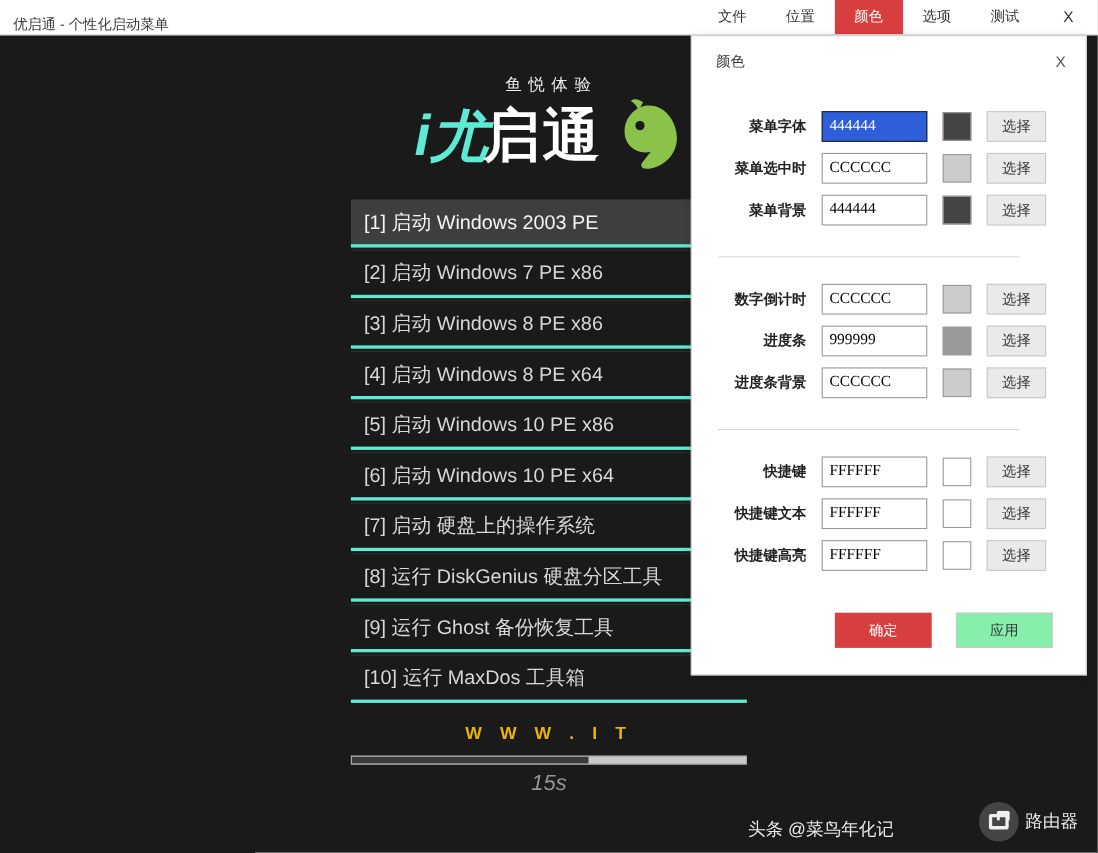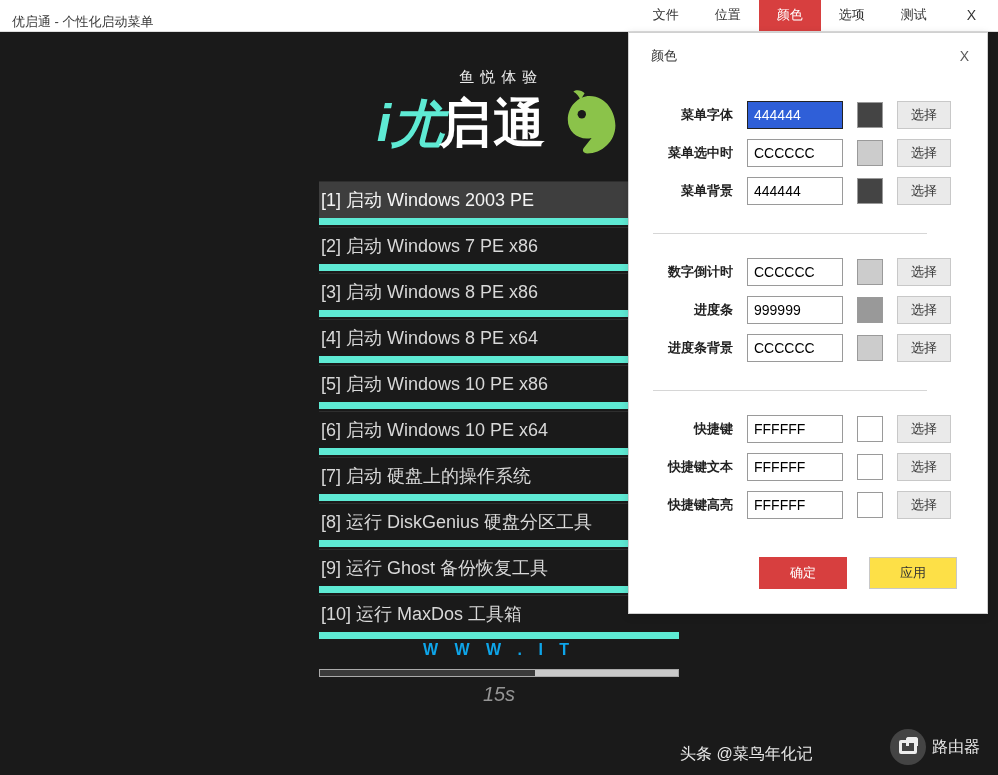--- a/index.html
+++ b/index.html
@@ -64,31 +64,32 @@
 .logo-main { display: flex; align-items: baseline; }
 .logo-yi { font-size: 52px; font-weight: 700; color: #5eead4; font-style: italic; margin-right:-4px;}
 .logo-big { font-size: 52px; font-weight: 700; color: #fff; letter-spacing: 2px;}
 .fish-icon { width: 70px; height: 70px; }
 .boot-menu {
   width: 360px;
 }
 .boot-item {
   height: 44px;
   border-top: 1px solid #2e2e2e;
-  border-bottom: 7px solid #5eead4;
-  display: flex;
-  align-items: center;
-  padding: 0 2px;
+  border-bottom: 3px solid #5eead4;
+  display: flex;
+  align-items: center;
+  padding: 0 12px;
   font-size: 18px;
   color: #d8d8d8;
   margin-bottom: 2px;
 }
 .boot-item.selected { background: #3e3e3e; color: #f4f4f4; }
 .footer-url {
-  color: #0ea5e9;
+  margin-top: 18px;
+  color: #eab308;
   font-size: 16px;
   letter-spacing: 6px;
   font-weight: 600;
 }
 .progress-row {
   width: 360px;
   margin-top: 10px;
 }
 .progress-bar {
   height: 8px;
@@ -147,21 +148,21 @@
   width: 88px;
   text-align: right;
   font-weight: 600;
 }
 .color-input {
   width: 96px;
   height: 28px;
   border: 1px solid #9a9a9a;
   font-size: 14px;
   padding: 0 6px;
-  font-family: Liberation Sans, sans-serif;
+  font-family: Liberation Serif, serif;
 }
 .color-input.selected {
   background: #2f5fd8;
   color: #fff;
   border: 1px solid #222;
 }
 .swatch {
   width: 26px;
   height: 26px;
   border: 1px solid #9a9a9a;
@@ -181,21 +182,21 @@
   gap: 22px;
   padding: 10px 30px 0 0;
 }
 .btn-primary {
   width: 88px; height: 32px;
   background: #d73f3f; color:#fff;
   border:none; font-size:13px; cursor:pointer;
 }
 .btn-secondary {
   width: 88px; height: 32px;
-  background: #fde047; color:#333;
+  background: #86efac; color:#333;
   border:1px solid #c8c8c8; font-size:13px; cursor:pointer;
 }
 .watermark {
   position: absolute;
   bottom: 10px;
   right: 18px;
   display: flex;
   align-items: center;
   gap: 6px;
   color: #e8e8e8;

